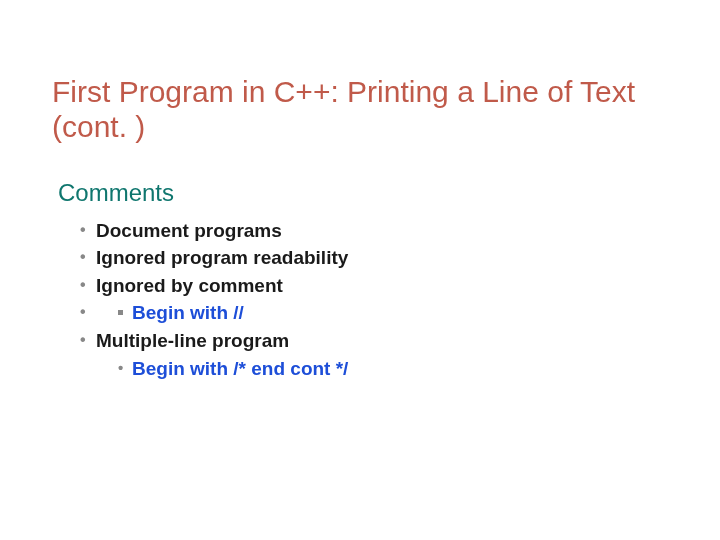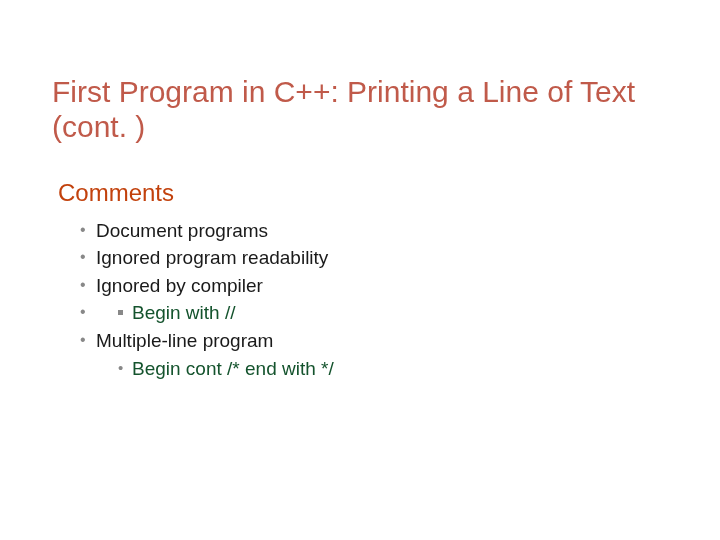--- a/index.html
+++ b/index.html
@@ -22,28 +22,29 @@
   .title {
     font-size: 30px;
     line-height: 1.18;
     color: #c05a4a;
     font-weight: 400;
     margin: 0 0 34px 0;
     letter-spacing: 0px;
   }
   .section {
     font-size: 24px;
-    color: #c2410c;
+    color: #0f766e;
     font-weight: 400;
     margin: 0 0 10px 6px;
   }
   ul.lvl1 {
     list-style: none;
     margin: 0;
     padding: 0 0 0 28px;
+    font-weight: bold;
   }
   ul.lvl1 > li {
     position: relative;
     font-size: 19px;
     color: #1a1a1a;
     line-height: 1.45;
     padding-left: 16px;
     margin: 0;
   }
   ul.lvl1 > li::before {
@@ -56,21 +57,21 @@
     line-height: 1.6;
   }
   ul.lvl2 {
     list-style: none;
     margin: 0;
     padding: 0 0 0 22px;
   }
   ul.lvl2 > li {
     position: relative;
     font-size: 19px;
-    color: #14532d;
+    color: #1d4ed8;
     line-height: 1.45;
     padding-left: 14px;
   }
   ul.lvl2 > li.square::before {
     content: "";
     position: absolute;
     left: 0;
     top: 11px;
     width: 5px;
     height: 5px;
@@ -88,26 +89,26 @@
 </style>
 </head>
 <body>
 
 <div class="slide">
   <h1 class="title">First Program in C++: Printing a Line of Text (cont. )</h1>
   <div class="section">Comments</div>
   <ul class="lvl1">
     <li>Document programs</li>
     <li>Ignored program readability</li>
-    <li>Ignored by compiler</li>
+    <li>Ignored by comment</li>
     <li>
       <ul class="lvl2">
         <li class="square">Begin with //</li>
       </ul>
     </li>
     <li>
       <span>Multiple-line program</span>
       <ul class="lvl2">
-        <li class="dot">Begin cont /* end with */</li>
+        <li class="dot">Begin with /* end cont */</li>
       </ul>
     </li>
   </ul>
 </div>
 
 </body></html>

